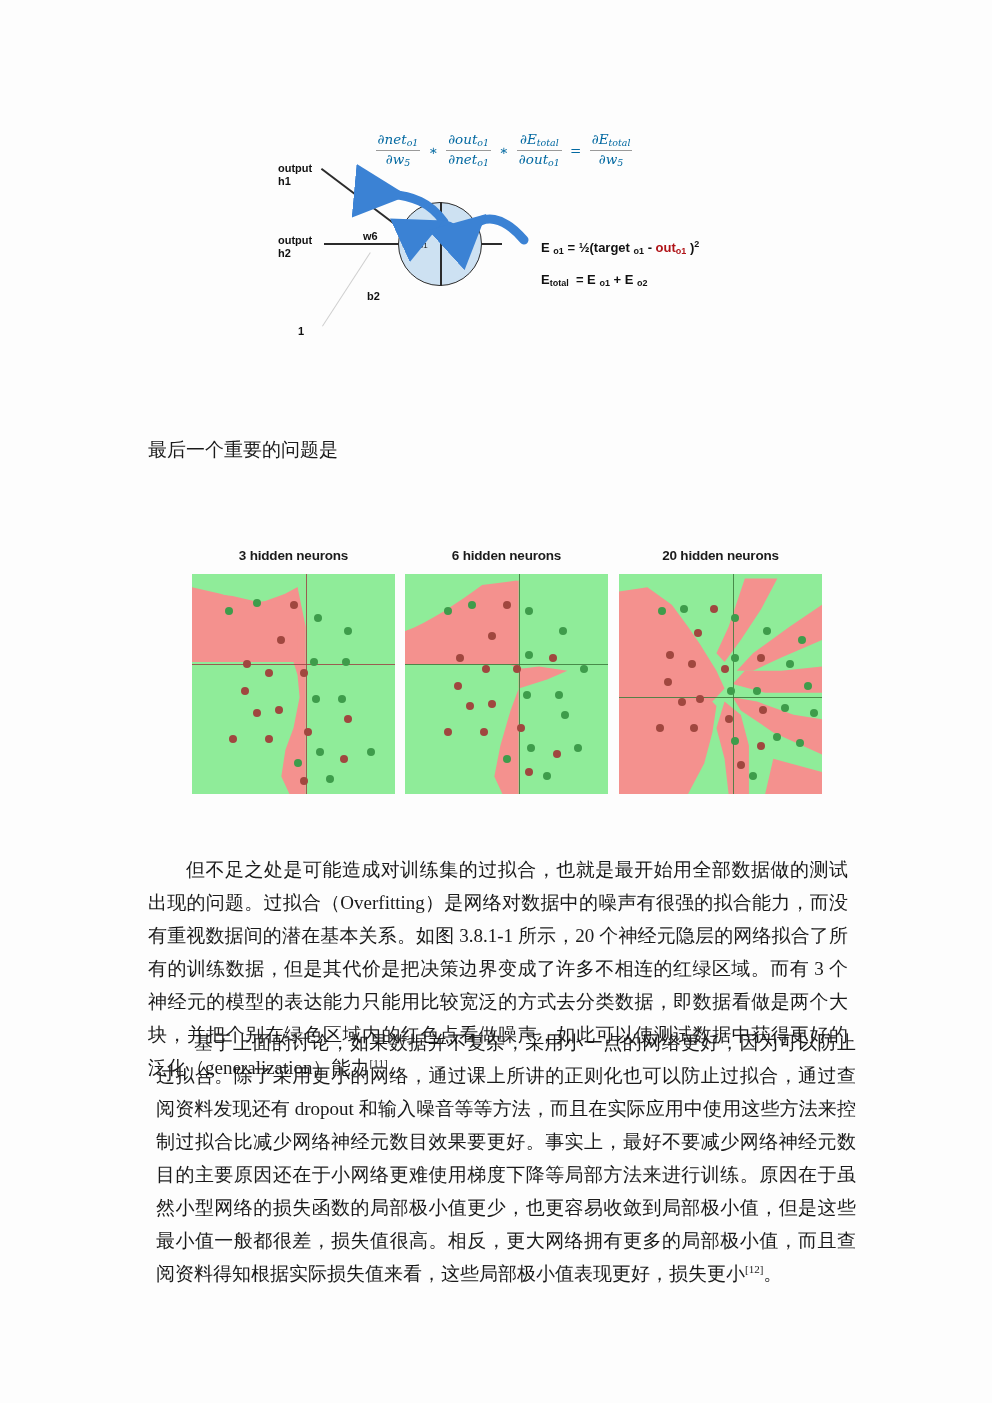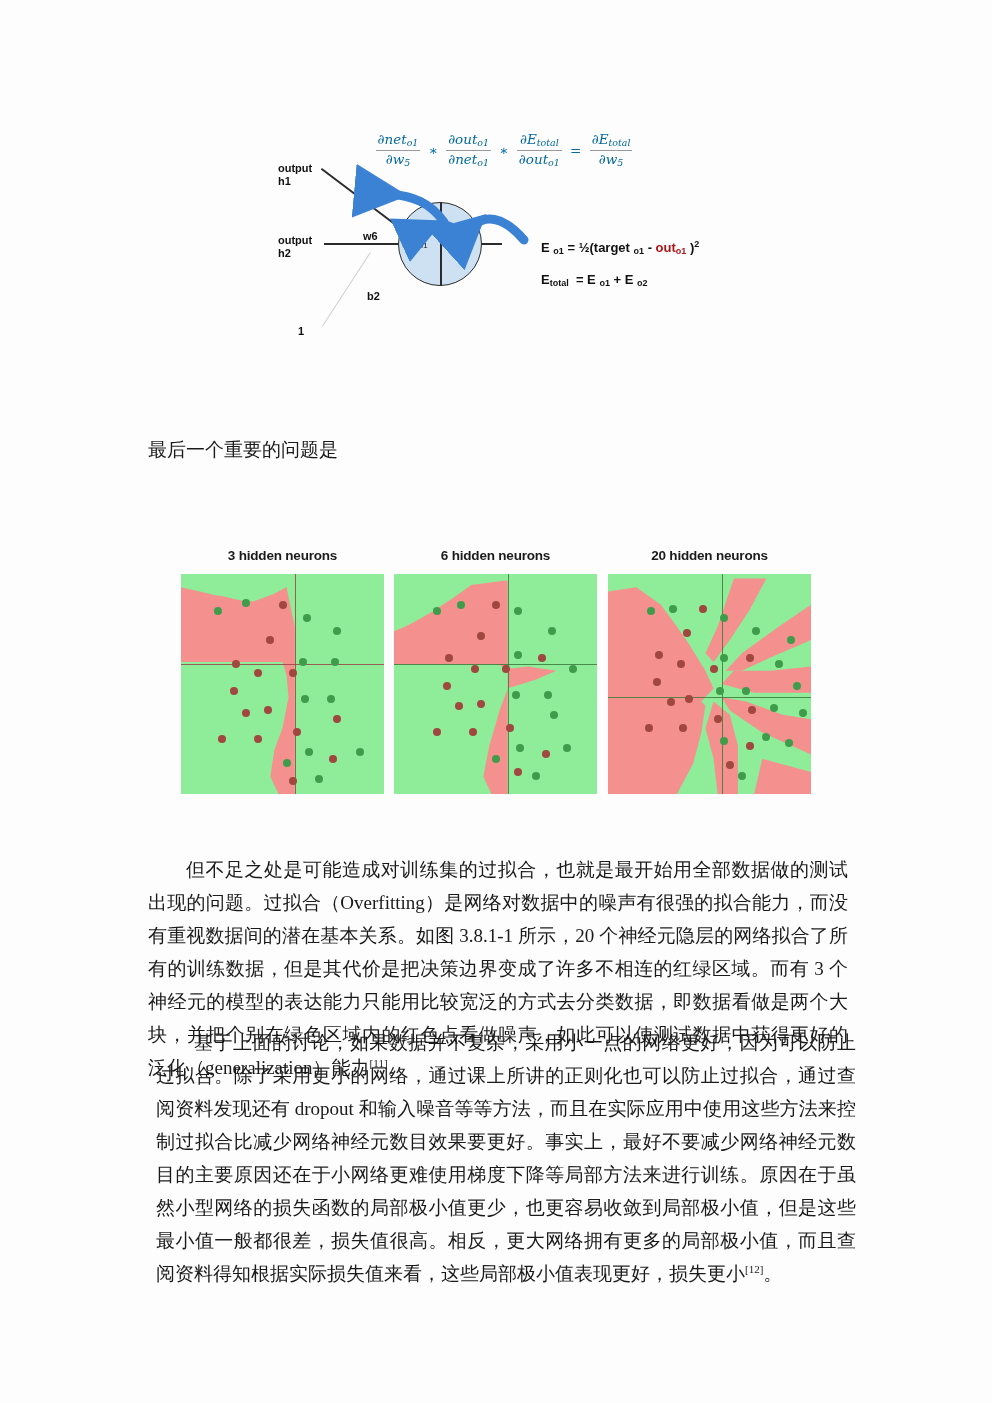--- a/index.html
+++ b/index.html
@@ -166,21 +166,21 @@
   .p-lead  { top: 388px; margin-top: 45px; }
   .p-intro { top: 408px; }
   .p-over  { top: 853px; }
   .p-based { top: 1026px; margin-left: 8px; }
 
   .para sup { font-size: 0.58em; vertical-align: super; }
 
   
   .nn-figure {
     position: absolute;
-    left: 181px;
+    left: 192px;
     top: 546px;
     width: 630px;
     height: 248px;
   }
   .nn-panel {
     position: absolute;
     top: 28px;
     width: 203px;
     height: 220px;
     box-sizing: border-box;

